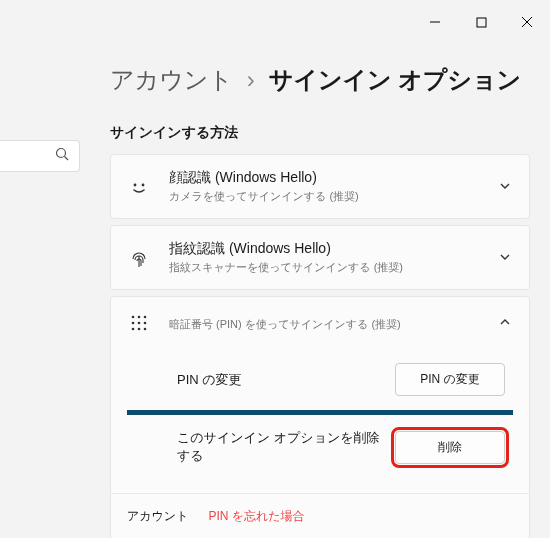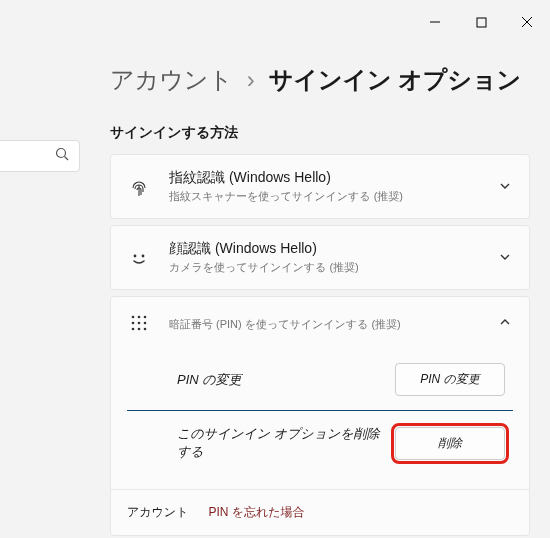--- a/index.html
+++ b/index.html
@@ -15,27 +15,27 @@
   .breadcrumb .chev { color: #888; }
   .breadcrumb .current { font-weight: 600; }
   .section-title { font-size: 14px; font-weight: 600; margin-top: 28px; margin-bottom: 12px; }
   .card { background: #fbfbfb; border: 1px solid #e7e6e6; border-radius: 4px; margin-bottom: 6px; }
   .row { display: flex; align-items: center; padding: 14px 16px; gap: 18px; }
   .icon { width: 24px; height: 24px; flex: none; display: flex; align-items: center; justify-content: center; color: #333; }
   .labels { flex: 1; }
   .lbl-title { font-size: 14px; }
   .lbl-sub { font-size: 11px; color: #767676; margin-top: 2px; }
   .chevron { width: 14px; flex: none; color: #444; }
-  .expanded-body { padding: 0 16px 14px 16px; font-style: italic; }
+  .expanded-body { padding: 0 16px 14px 16px; }
   .inner-row { display: flex; align-items: center; justify-content: space-between; padding: 14px 8px 14px 50px; font-size: 13px; }
-  .inner-sep { border-top: 1px solid #0c4a6e; }
+  .inner-sep { border-top: 5px solid #0c4a6e; }
   .btn-outline { border: 1px solid #ccc; background: #fdfdfd; border-radius: 4px; padding: 7px 20px; font-size: 12px; min-width: 110px; text-align: center; }
   .btn-outline.highlight { outline: 3px solid #e2231a; outline-offset: 1px; margin-left: 9px; }
   .related { padding: 14px 16px; border-top: 1px solid #e9e9e9; font-size: 12px; display: flex; gap: 20px; align-items: center; }
-  .link { color: #7f1d1d; text-align: right; }
+  .link { color: #ef4444; text-align: right; }
 </style>
 </head>
 <body>
 
 <div class="titlebar">
   <div class="btn">
       <svg width="12" height="12" viewBox="0 0 12 12">
         <line x1="1" y1="6" x2="11" y2="6" stroke="#000" stroke-width="1"></line>
       </svg>
     </div>
@@ -67,49 +67,49 @@
       <span class="parent">アカウント</span>
       <span class="chev">›</span>
       <span class="current">サインイン オプション</span>
     </div>
 
     <div class="section-title">サインインする方法</div>
 
     <div class="card">
       <div class="row">
         <div class="icon">
+          <svg width="22" height="22" viewBox="0 0 22 22">
+              <circle cx="7" cy="9" r="1.4" fill="#333"></circle>
+              <circle cx="15" cy="9" r="1.4" fill="#333"></circle>
+              <path d="M6 14 Q11 18 16 14" fill="none" stroke="#333" stroke-width="1.6" stroke-linecap="round"></path>
+            </svg>
+        </div>
+        <div class="labels">
+          <div class="lbl-title">顔認識 (Windows Hello)</div>
+          <div class="lbl-sub">カメラを使ってサインインする (推奨)</div>
+        </div>
+        <div class="chevron"><svg width="12" height="12" viewBox="0 0 12 12">
+              <path d="M2 4 L6 8 L10 4" fill="none" stroke="#333" stroke-width="1.4"></path>
+            </svg></div>
+      </div>
+    </div>
+
+    <div class="card">
+      <div class="row">
+        <div class="icon">
           <svg width="22" height="22" viewBox="0 0 22 22" fill="none" stroke="#333" stroke-width="1.1">
               <path d="M5 12 a6 6 0 0 1 12 0"></path>
               <path d="M7 13 a4 4 0 0 1 8 0 v3"></path>
               <path d="M9 14 a2 2 0 0 1 4 0 v5"></path>
               <path d="M11 9 v11"></path>
             </svg>
         </div>
         <div class="labels">
           <div class="lbl-title">指紋認識 (Windows Hello)</div>
           <div class="lbl-sub">指紋スキャナーを使ってサインインする (推奨)</div>
-        </div>
-        <div class="chevron"><svg width="12" height="12" viewBox="0 0 12 12">
-              <path d="M2 4 L6 8 L10 4" fill="none" stroke="#333" stroke-width="1.4"></path>
-            </svg></div>
-      </div>
-    </div>
-
-    <div class="card">
-      <div class="row">
-        <div class="icon">
-          <svg width="22" height="22" viewBox="0 0 22 22">
-              <circle cx="7" cy="9" r="1.4" fill="#333"></circle>
-              <circle cx="15" cy="9" r="1.4" fill="#333"></circle>
-              <path d="M6 14 Q11 18 16 14" fill="none" stroke="#333" stroke-width="1.6" stroke-linecap="round"></path>
-            </svg>
-        </div>
-        <div class="labels">
-          <div class="lbl-title">顔認識 (Windows Hello)</div>
-          <div class="lbl-sub">カメラを使ってサインインする (推奨)</div>
         </div>
         <div class="chevron"><svg width="12" height="12" viewBox="0 0 12 12">
               <path d="M2 4 L6 8 L10 4" fill="none" stroke="#333" stroke-width="1.4"></path>
             </svg></div>
       </div>
     </div>
 
     <div class="card">
       <div class="row">
         <div class="icon">

